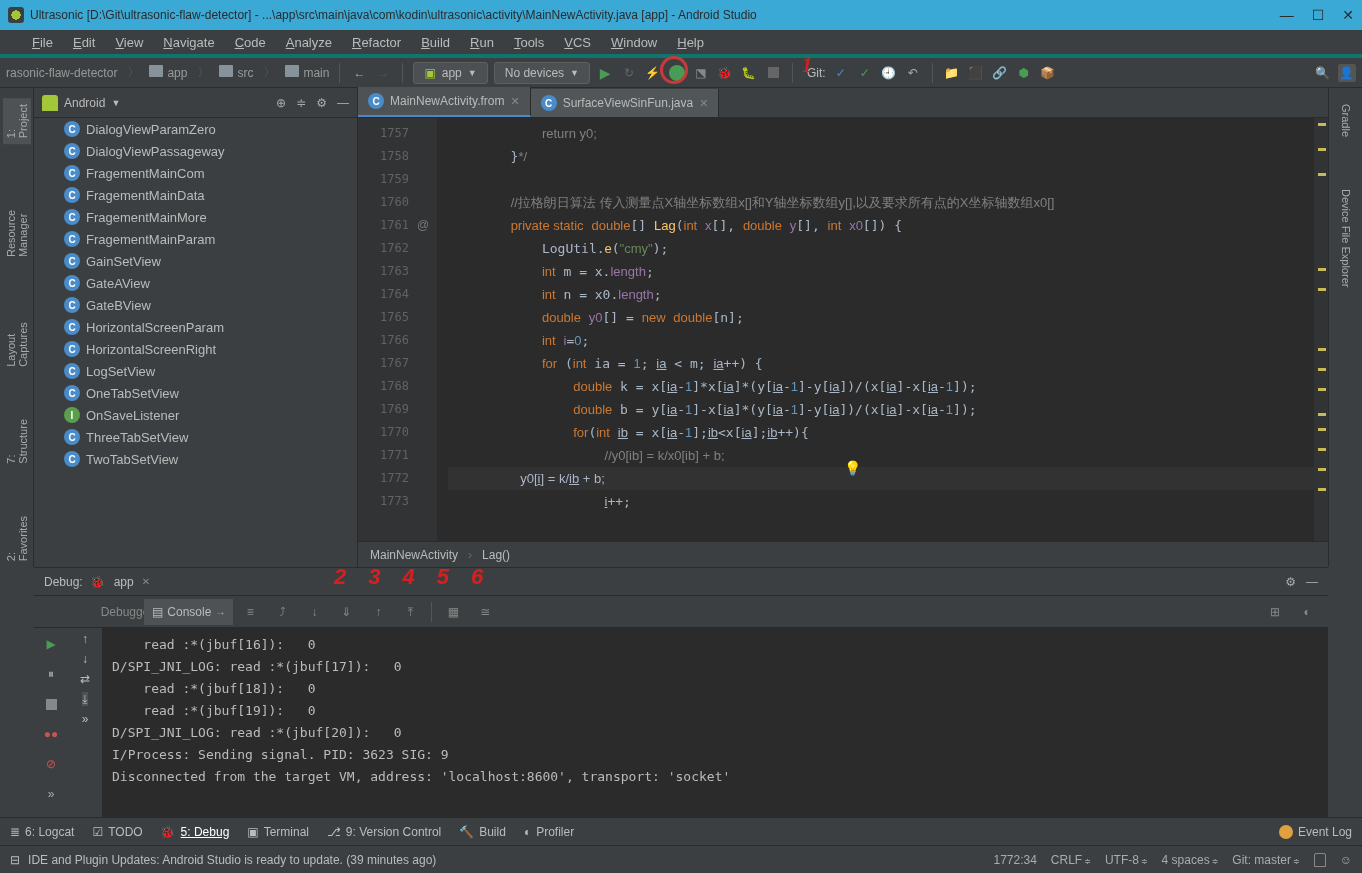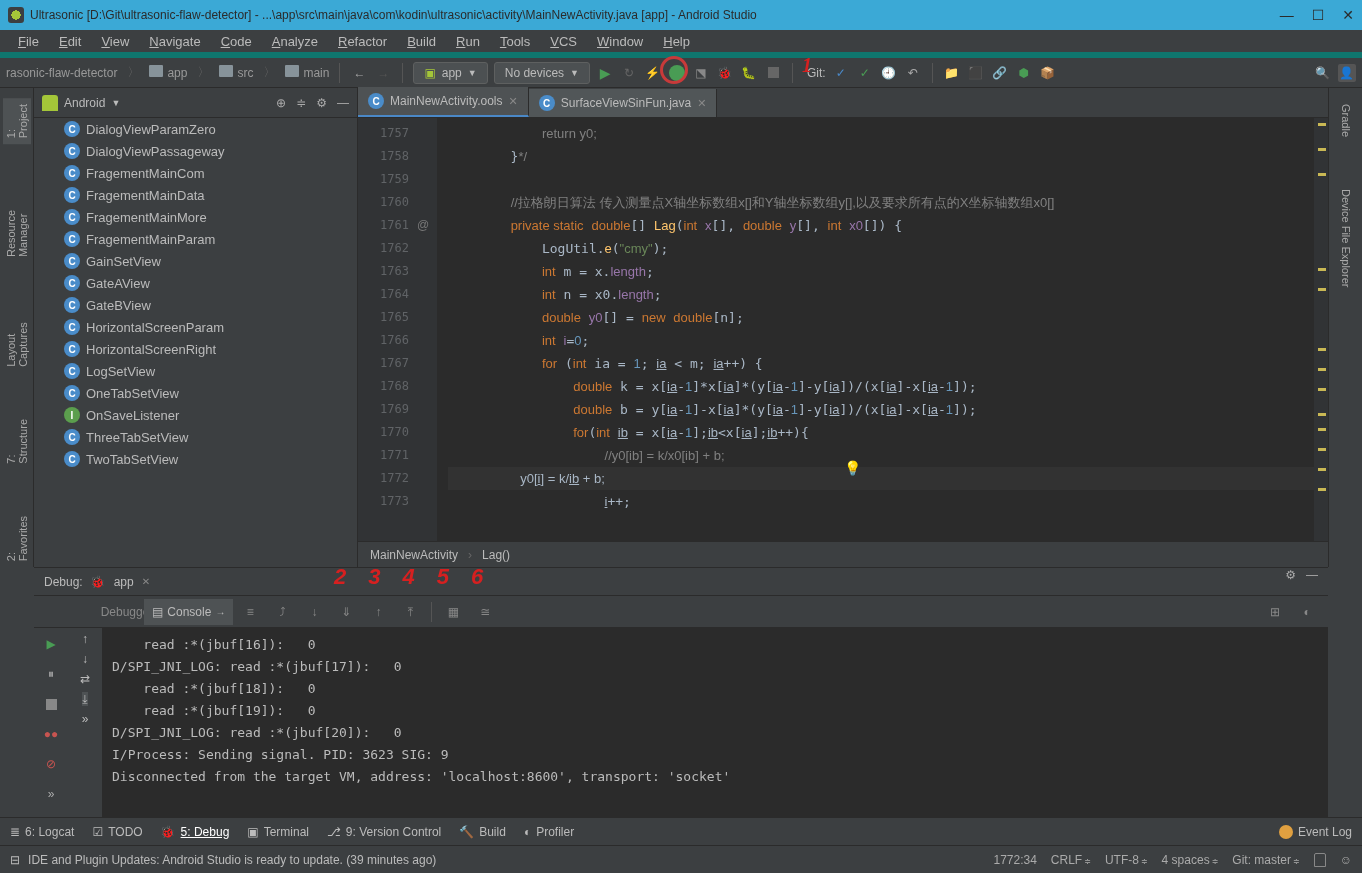--- a/index.html
+++ b/index.html
@@ -7,21 +7,21 @@
 
 
 .titlebar { height:30px; background:#3ba9d6; display:flex; align-items:center; padding:0 8px; justify-content:space-between; }
 .titlebar .left { display:flex; align-items:center; gap:6px; }
 .titlebar .title { color:#2b2b2b; font-size:12px; }
 .titlebar .controls { display:flex; gap:18px; color:#2b2b2b; font-size:14px; }
 .titlebar .controls span { cursor:pointer; }
 .aslogo { width:16px; height:16px; background:radial-gradient(circle,#a4c639 40%,#3c3f41 41%); border-radius:3px; display:inline-block; }
 
 
-.menubar { height:28px; background:#3c3f41; display:flex; align-items:center; padding:0 10px; gap:4px; border-bottom:6px solid #0f766e; }
+.menubar { height:28px; background:#3c3f41; display:flex; align-items:center; padding:0 24px; gap:4px; border-bottom:4px solid #0f766e; }
 .menubar span { padding:4px 8px; color:#bbb; cursor:pointer; font-size:13px; }
 .menubar span u { text-decoration:underline; }
 
 
 .navbar { height:30px; background:#3c3f41; display:flex; align-items:center; padding:0 6px; gap:6px; border-bottom:1px solid #2b2b2b; }
 .breadcrumb { display:flex; align-items:center; gap:6px; color:#999; font-size:12px; }
 .breadcrumb .sep { color:#666; margin:0 4px; }
 .breadcrumb .folder-icon { width:14px; height:12px; background:#87939a; border-radius:1px; display:inline-block; margin-right:4px; }
 .navbar .divider { width:1px; height:20px; background:#555; margin:0 4px; }
 .combo { background:#4c5052; border:1px solid #5e6060; padding:3px 10px; border-radius:3px; color:#bbb; display:flex; align-items:center; gap:6px; cursor:pointer; }
@@ -74,21 +74,21 @@
 .fld { color:#9876aa; }
 .caret-line { background:#323232; }
 .bulb { position:absolute; left:486px; top:342px; color:#f0a732; font-size:14px; }
 .code-marks { width:14px; background:#313335; position:relative; }
 .mark { position:absolute; right:2px; width:8px; height:3px; }
 .mark.y { background:#c9b854; }
 .editor-crumb { height:26px; background:#3c3f41; border-top:1px solid #2b2b2b; display:flex; align-items:center; padding:0 12px; color:#bbb; gap:10px; font-size:12px; }
 
 
 .debug-panel { height:250px; border-top:1px solid #2b2b2b; display:flex; flex-direction:column; margin:0 34px; }
-.debug-header { height:28px; background:#3c3f41; display:flex; justify-content:space-between; padding:0 10px; border-bottom:1px solid #2b2b2b; position:relative; }
+.debug-header { height:28px; background:#3c3f41; display:flex; align-items:center; justify-content:space-between; padding:0 10px; border-bottom:1px solid #2b2b2b; position:relative; }
 .debug-header .left { display:flex; align-items:center; gap:8px; }
 .debug-header .bug { color:#95bf76; }
 .debug-header .right { display:flex; gap:10px; color:#aaa; }
 .anno-nums { position:absolute; left:300px; top:-4px; display:flex; gap:22px; color:#d62020; font-size:22px; font-weight:bold; font-style:italic; font-family:"Segoe Script",cursive; }
 .debug-toolbar { height:32px; background:#3c3f41; display:flex; align-items:center; padding:0 6px; gap:2px; border-bottom:1px solid #2b2b2b; }
 .dbtn { width:30px; height:26px; display:flex; align-items:center; justify-content:center; color:#888; cursor:pointer; }
 .dbtn.active { background:#4e5254; color:#bbb; }
 .debug-body { flex:1; display:flex; background:#2b2b2b; }
 .debug-side { width:34px; background:#3c3f41; display:flex; flex-direction:column; align-items:center; gap:6px; padding-top:4px; }
 .debug-side .sbtn { width:24px; height:24px; display:flex; align-items:center; justify-content:center; color:#aaa; cursor:pointer; }
@@ -279,21 +279,21 @@
         <div class="tree-item">
           <span class="class-icon"></span>
           <span>TwoTabSetView</span>
         </div>
       </div>
   </div>
   <div class="editor">
     <div class="editor-tabs" id="etabs">
         <div class="etab active">
           <span class="class-icon"></span>
-          <span>MainNewActivity.ools</span>
+          <span>MainNewActivity.from</span>
           <span class="close">✕</span>
         </div>
         <div class="etab">
           <span class="class-icon"></span>
           <span>SurfaceViewSinFun.java</span>
           <span class="close">✕</span>
         </div>
       </div>
     <div class="editor-body">
       <div class="gutter" id="gutter">1757

